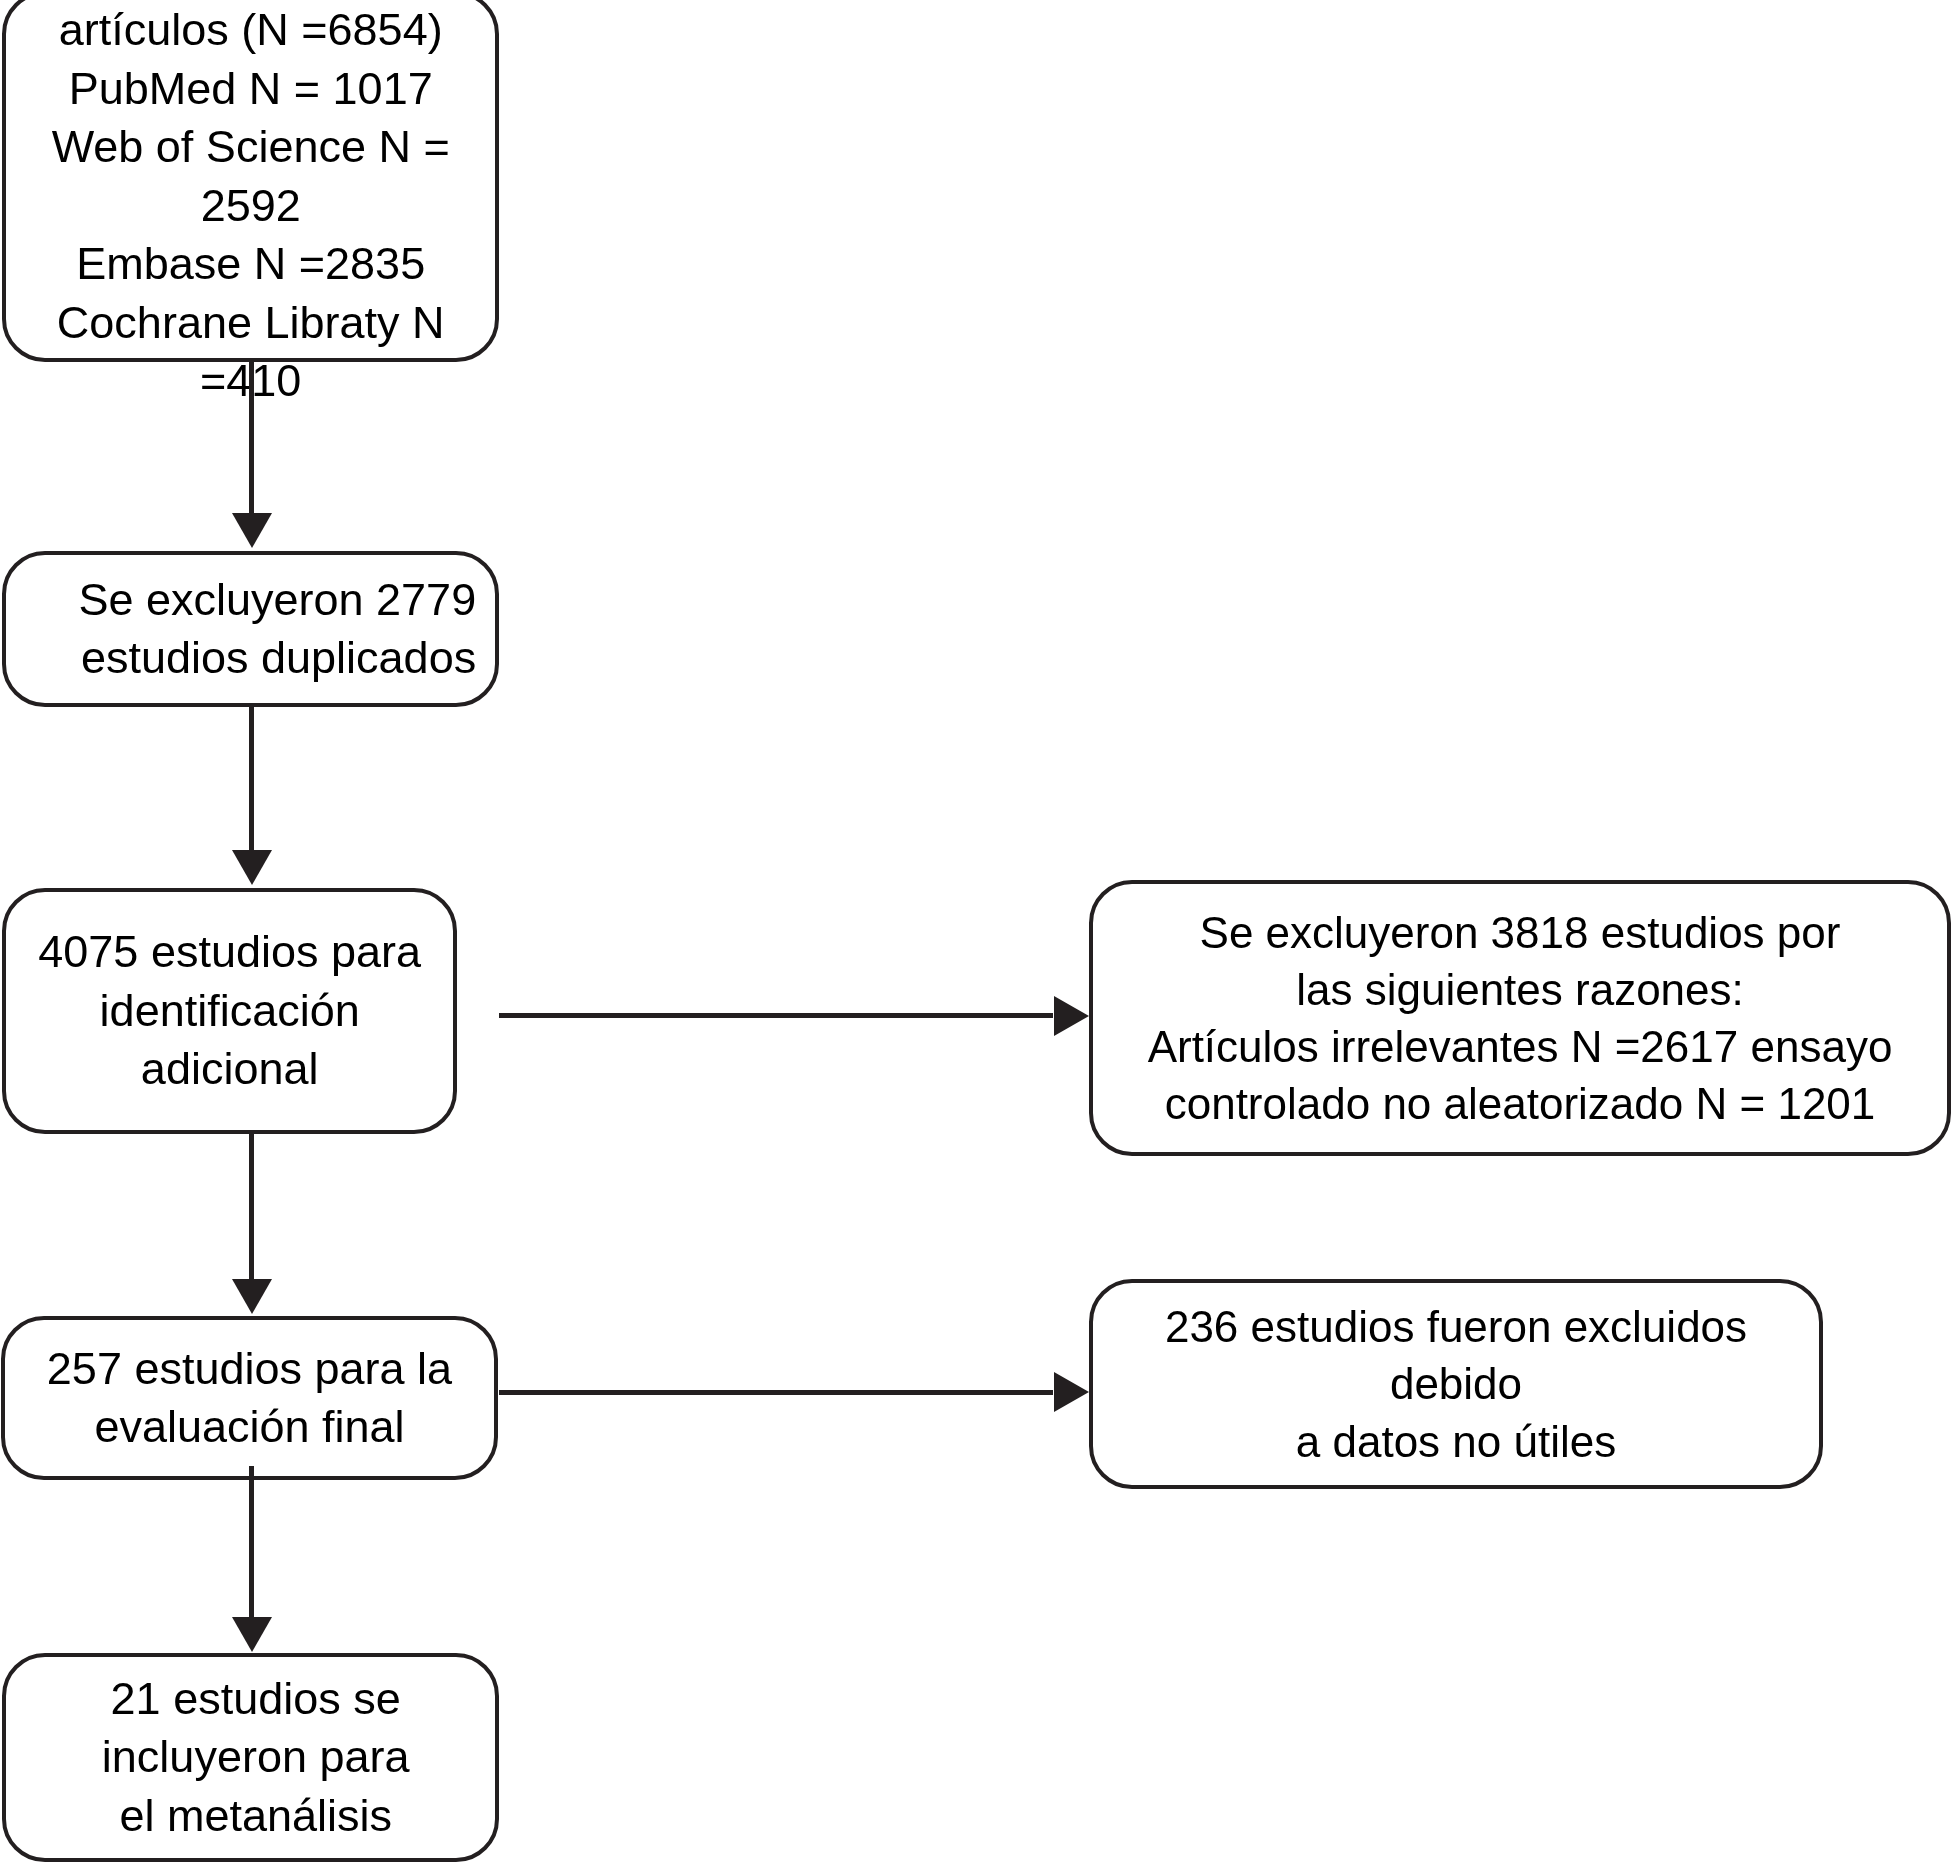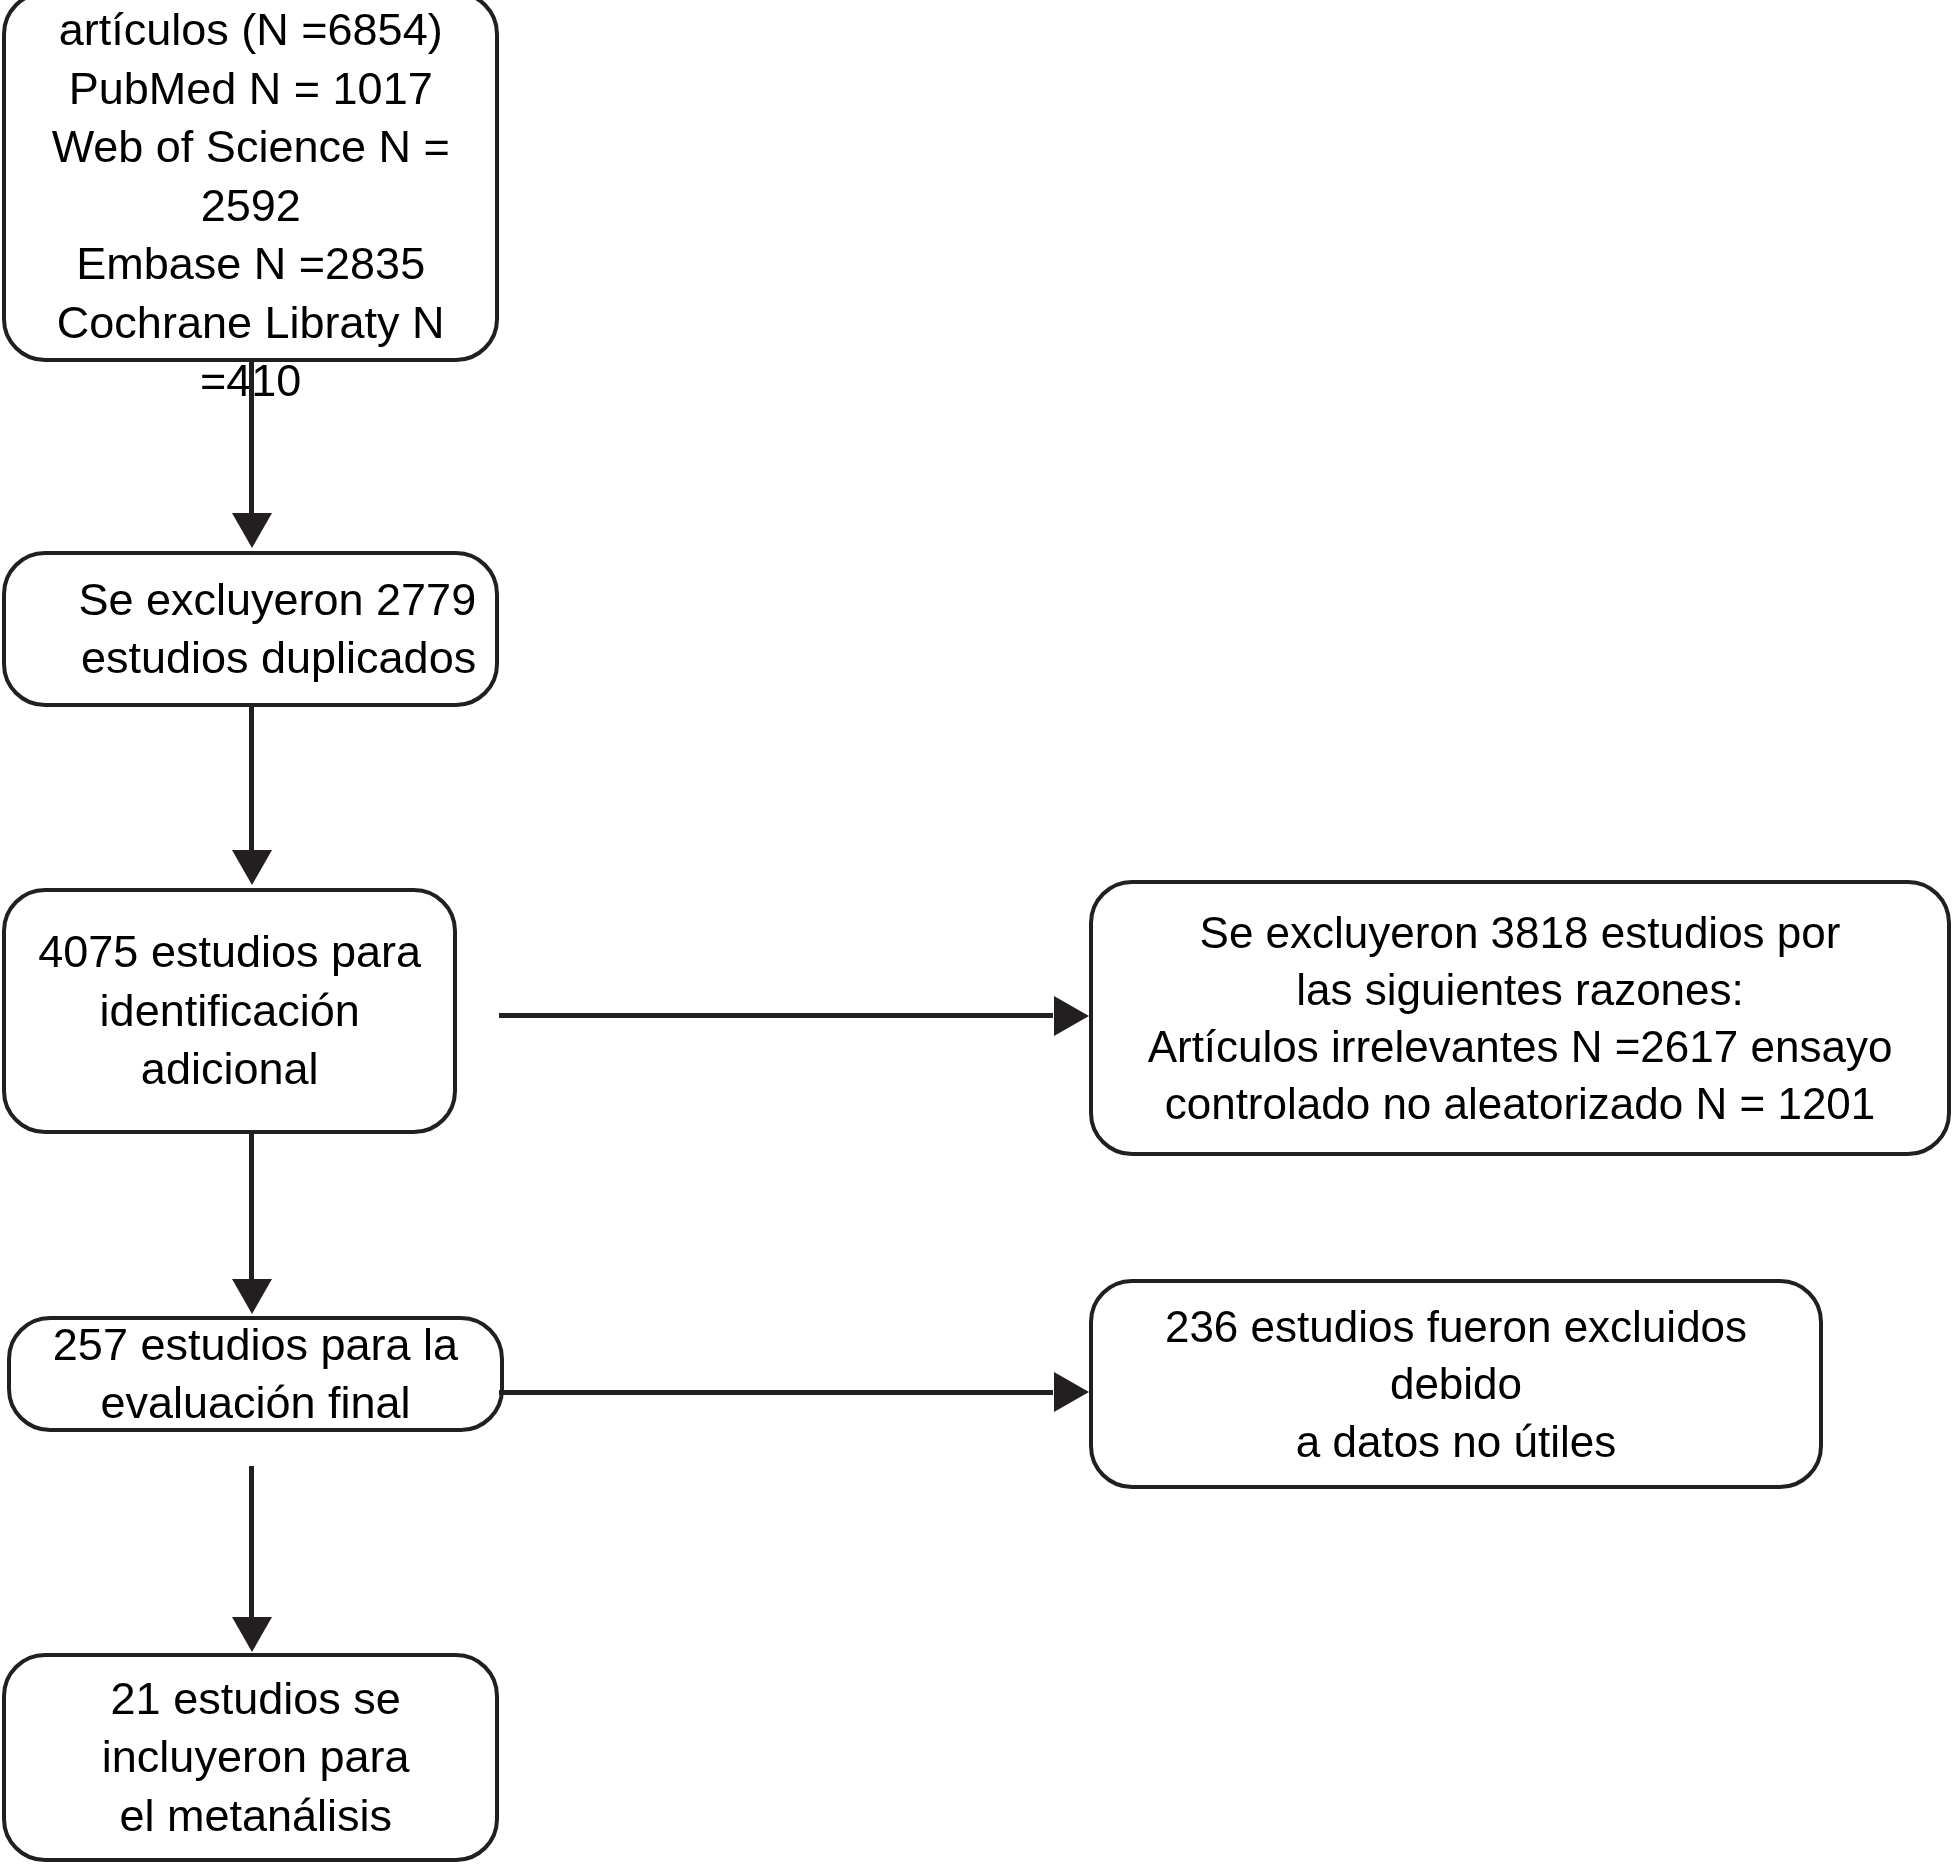--- a/index.html
+++ b/index.html
@@ -35,21 +35,21 @@
   .node .txt {
     width: 100%;
     white-space: pre-line;
   }
 
   
   #node-total-articles      { left: 2.2px;    top: -8.8px;   width: 497px;  height: 371px; }
   #node-duplicates-removed  { left: 2.2px;    top: 551px;   width: 497px;  height: 156px; text-align: right; }
   #node-further-id          { left: 2.2px;    top: 888px;  width: 455px;  height: 246px; }
   #node-excluded-reasons    { left: 1089px; top: 880px;  width: 862px; height: 276px; font-size: 44px; }
-  #node-final-eval          { left: 7px;    top: 1316px;  width: 497px;  height: 116px; justify-content: flex-end; }
+  #node-final-eval          { left: 1px;    top: 1316px;  width: 497px;  height: 164px; justify-content: flex-end; }
   #node-excluded-data       { left: 1089px; top: 1279px;  width: 734px; height: 210px; font-size: 44px; }
   #node-included-meta       { left: 2.2px;    top: 1653px;  width: 497px;  height: 209px; padding-left: 29px; }
 
   
   .vline {
     position: absolute;
     width: 5.1px;
     background: #231f20;
     left: 249px;
   }

